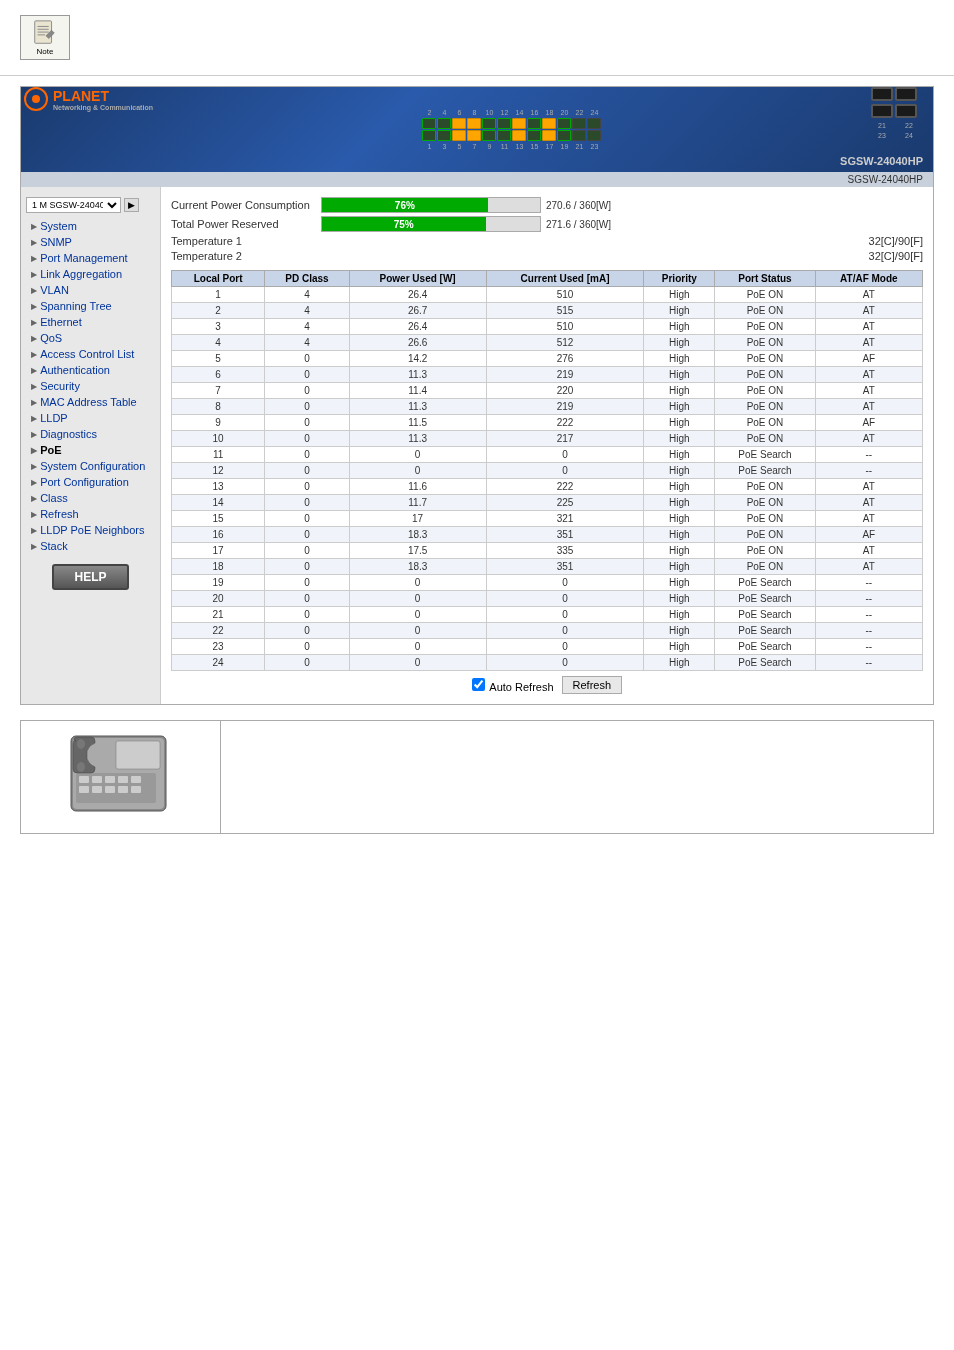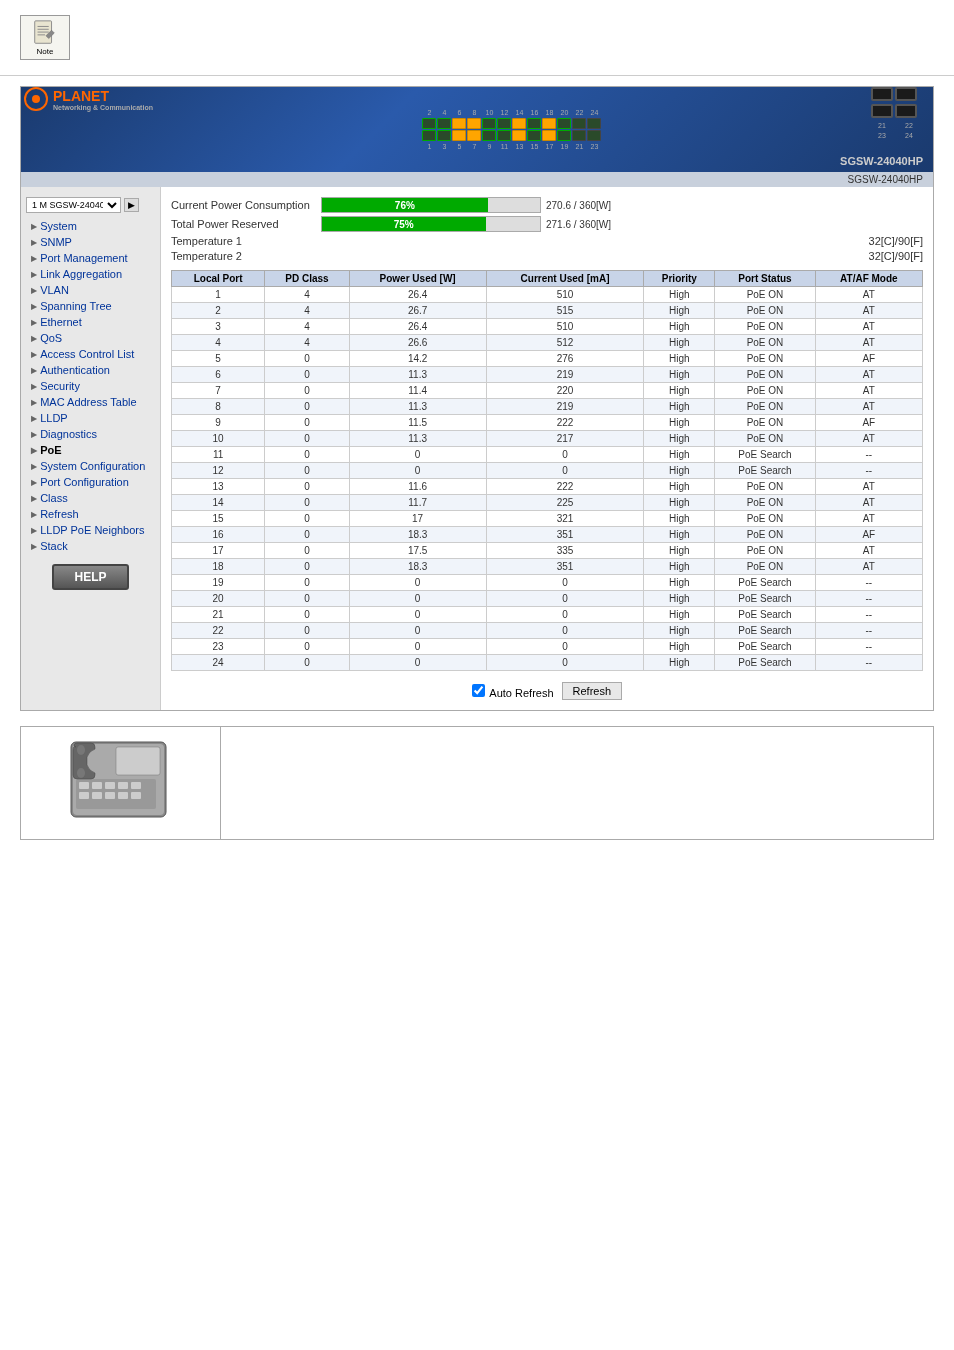--- a/index.html
+++ b/index.html
@@ -59,21 +59,21 @@
 
     
     .poe-table { width: 100%; border-collapse: collapse; font-size: 10px; margin-top: 8px; }
     .poe-table th { background: #c8d4e8; border: 1px solid #aaa; padding: 2px 4px; text-align: center; font-weight: bold; color: #000; }
     .poe-table td { border: 1px solid #ccc; padding: 2px 4px; text-align: center; color: #333; }
     .poe-table tr:nth-child(even) td { background: #f0f4fa; }
     .poe-table tr:nth-child(odd) td { background: #fff; }
     .poe-table .total-row td { font-weight: bold; background: #e8eef8; }
 
     
-    .table-footer { margin-top: 11px; display: flex; align-items: center; justify-content: center; gap: 8px; }
+    .table-footer { margin-top: 5px; display: flex; align-items: center; justify-content: center; gap: 8px; }
     .table-footer label { font-size: 11px; }
     .table-footer input[type=checkbox] { margin-right: 2px; }
     .refresh-btn { font-size: 11px; padding: 2px 10px; border: 1px solid #aaa; background: #e8e8e8; cursor: pointer; }
 
     
     .bottom-section { margin: 15px 20px; }
     .bottom-table { width: 100%; border-collapse: collapse; border: 1px solid #aaa; }
     .bottom-table td { border: 1px solid #aaa; padding: 10px; vertical-align: middle; }
     .bottom-table td:first-child { width: 200px; text-align: center; }
     .phone-svg { width: 120px; height: 90px; }

